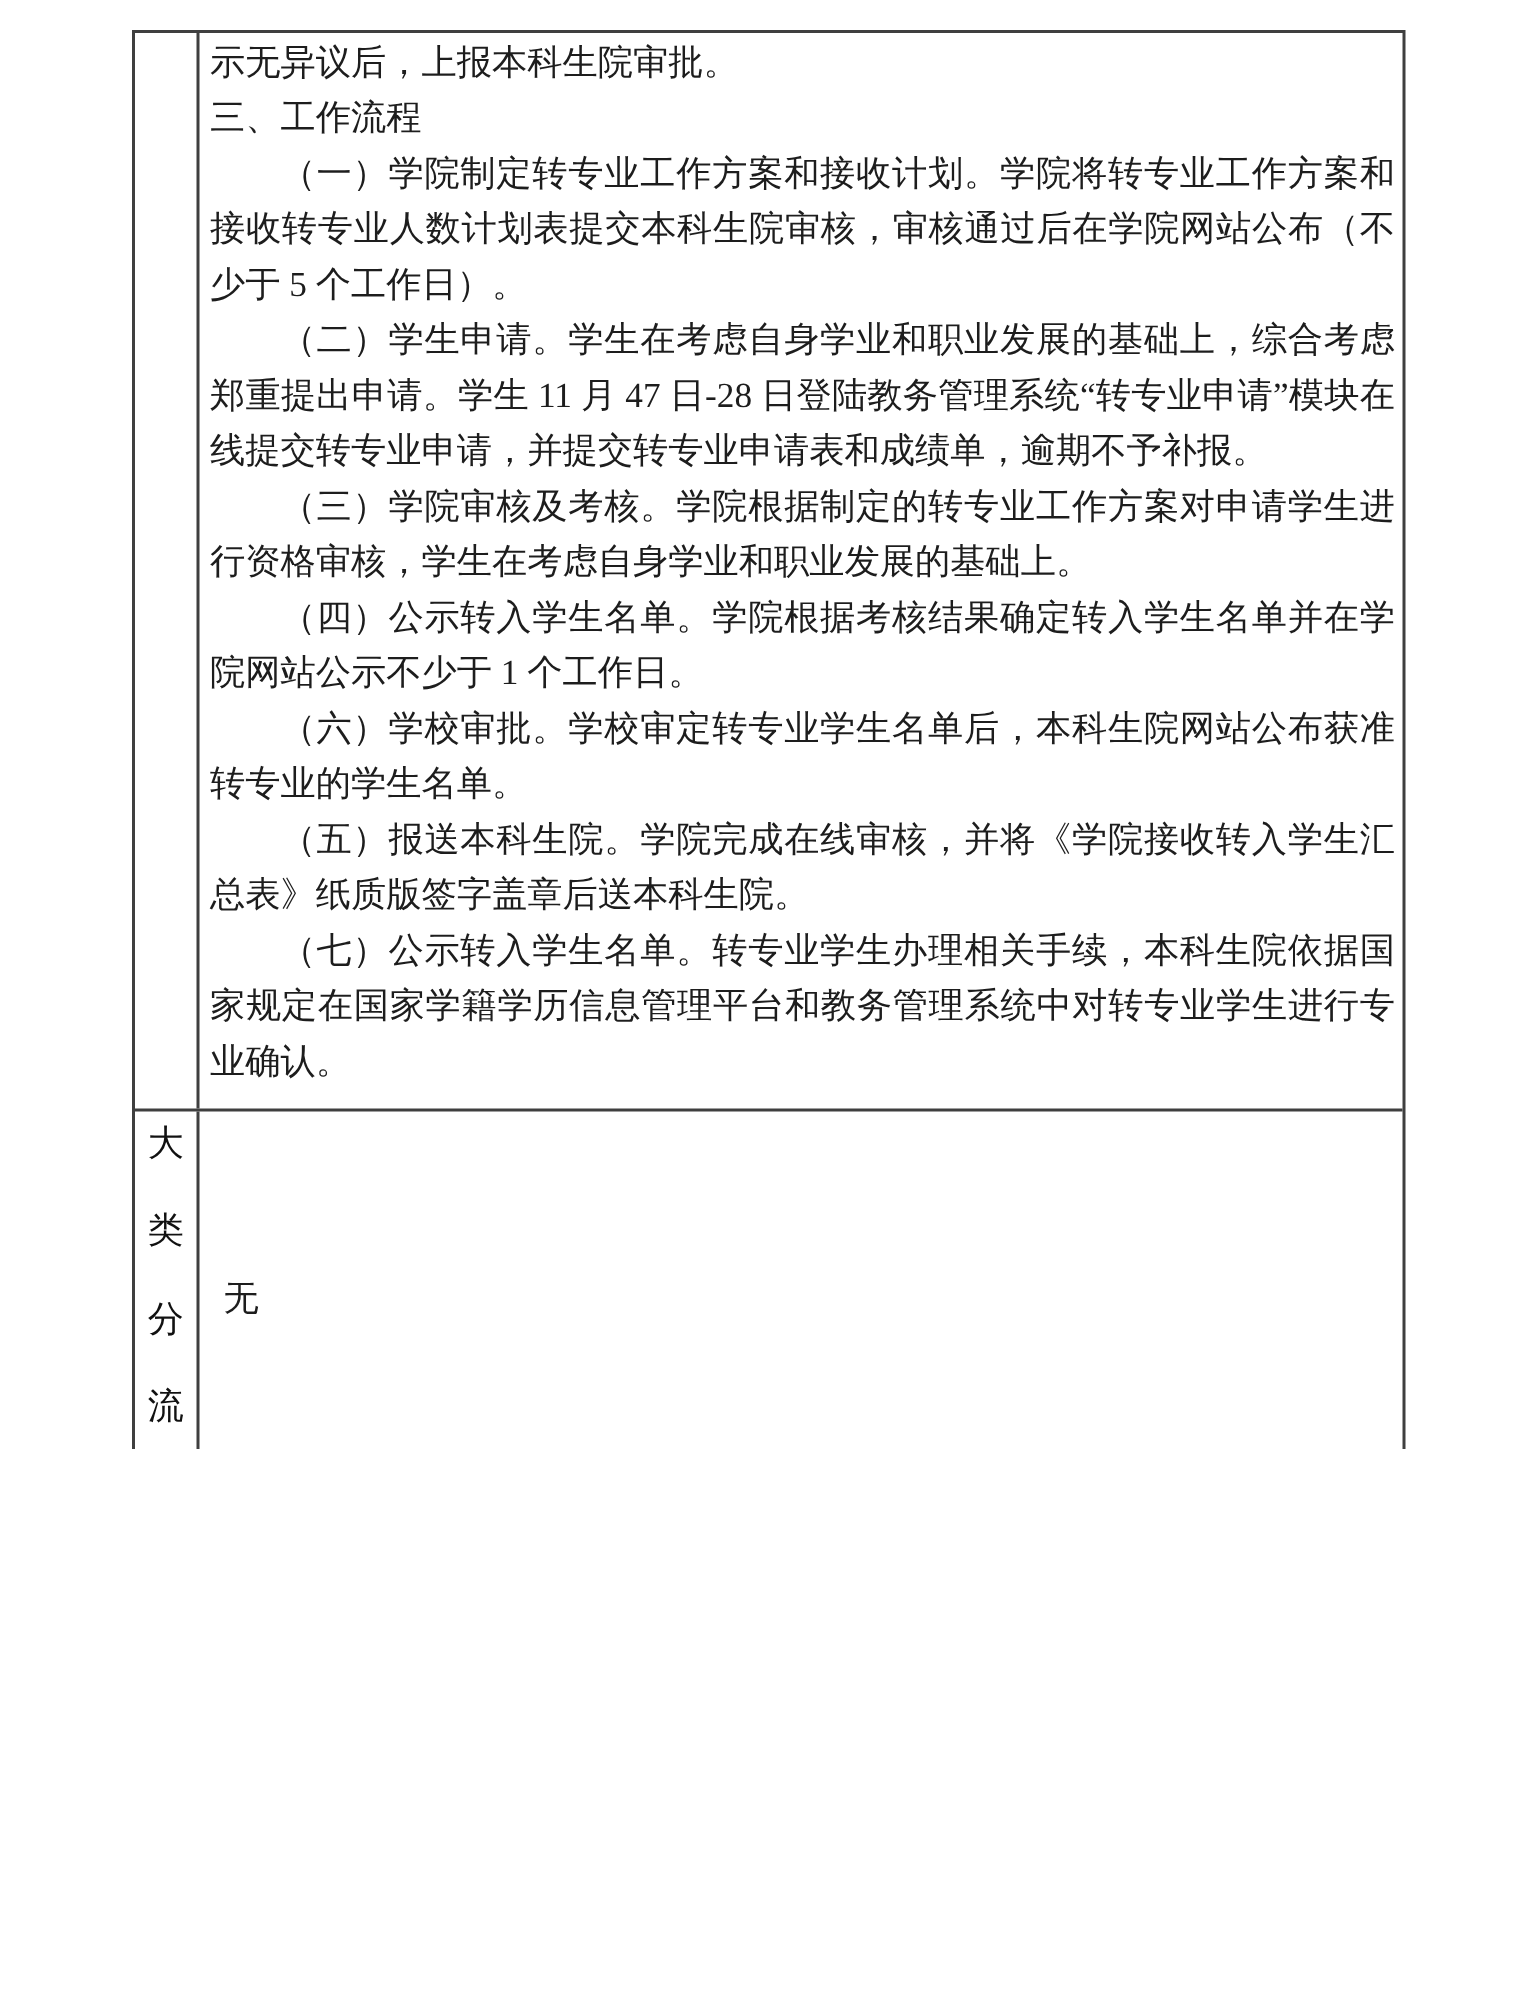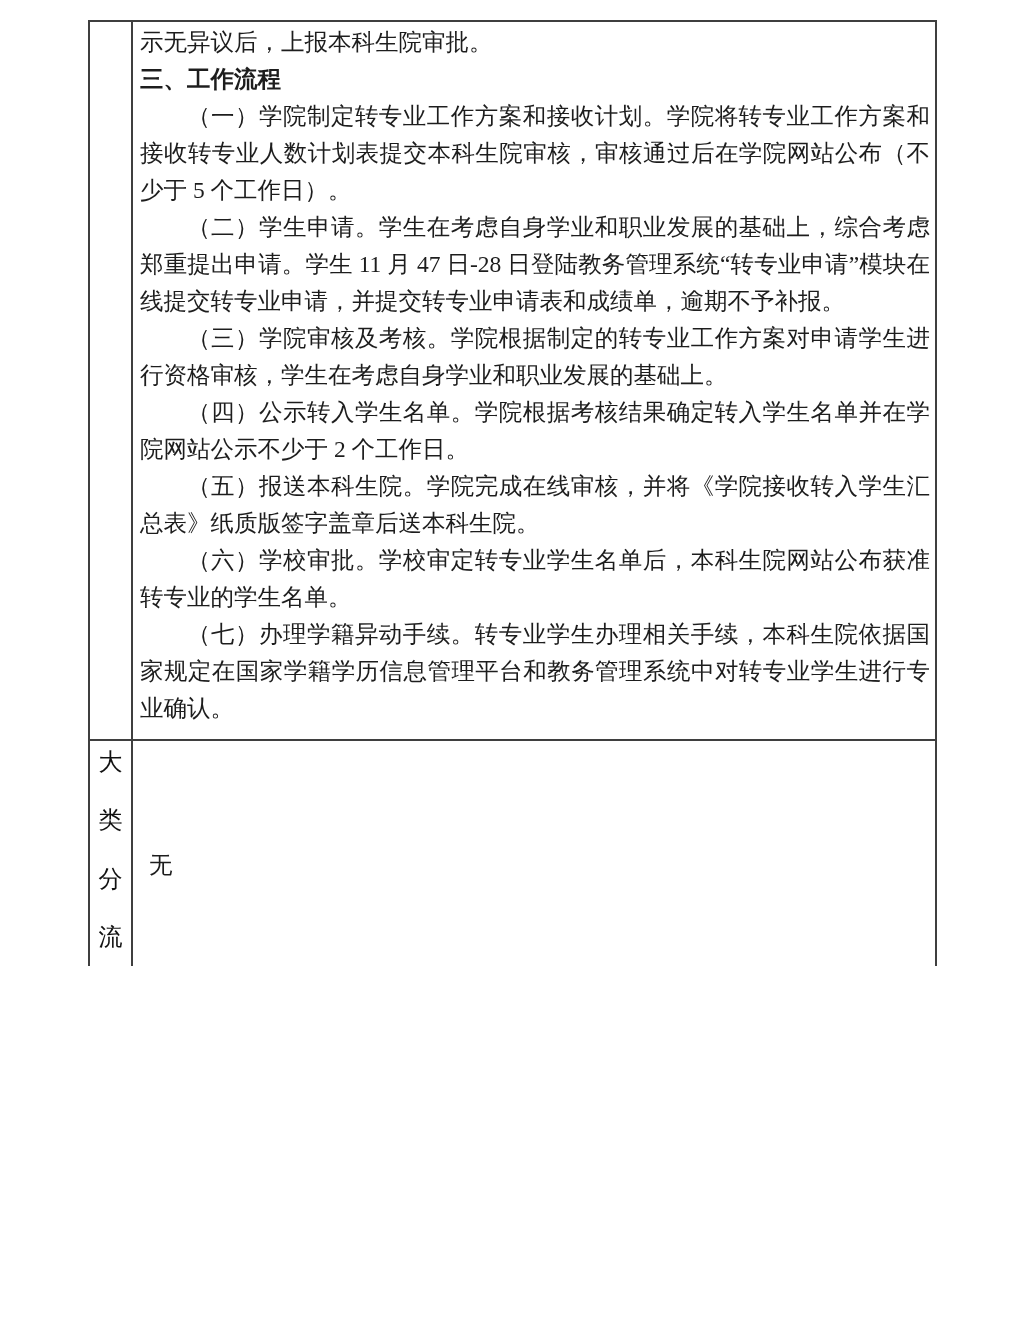--- a/index.html
+++ b/index.html
@@ -55,21 +55,21 @@
   }
   .workflow-content {
     padding: 2px 5px 0 7px;
     font-size: 23.5px;
     line-height: 37px;
     text-align: justify;
     text-justify: inter-ideograph;
   }
   .workflow-content p { margin: 0; }
   .para-indent { text-indent: 2em; }
-  .para-heading { font-weight: bold; }
+  .para-heading { font-weight: normal; }
   .dalei-content {
     display: flex;
     align-items: center;
     padding-left: 16px;
     font-size: 23.5px;
   }
   .beizhu-content { }
 </style>
 </head>
 <body>
@@ -78,24 +78,24 @@
   <div class="doc-table">
 
     <div class="row row-workflow">
       <div class="label-cell"></div>
       <div class="content-cell workflow-content">
         <p>示无异议后，上报本科生院审批。</p>
         <p class="para-heading">三、工作流程</p>
         <p class="para-indent">（一）学院制定转专业工作方案和接收计划。学院将转专业工作方案和接收转专业人数计划表提交本科生院审核，审核通过后在学院网站公布（不少于 5 个工作日）。</p>
         <p class="para-indent">（二）学生申请。学生在考虑自身学业和职业发展的基础上，综合考虑郑重提出申请。学生 11 月 47 日-28 日登陆教务管理系统“转专业申请”模块在线提交转专业申请，并提交转专业申请表和成绩单，逾期不予补报。</p>
         <p class="para-indent">（三）学院审核及考核。学院根据制定的转专业工作方案对申请学生进行资格审核，学生在考虑自身学业和职业发展的基础上。</p>
-        <p class="para-indent">（四）公示转入学生名单。学院根据考核结果确定转入学生名单并在学院网站公示不少于 2 个工作日。</p>
+        <p class="para-indent">（四）公示转入学生名单。学院根据考核结果确定转入学生名单并在学院网站公示不少于 1 个工作日。</p>
+        <p class="para-indent">（六）学校审批。学校审定转专业学生名单后，本科生院网站公布获准转专业的学生名单。</p>
         <p class="para-indent">（五）报送本科生院。学院完成在线审核，并将《学院接收转入学生汇总表》纸质版签字盖章后送本科生院。</p>
-        <p class="para-indent">（六）学校审批。学校审定转专业学生名单后，本科生院网站公布获准转专业的学生名单。</p>
-        <p class="para-indent">（七）办理学籍异动手续。转专业学生办理相关手续，本科生院依据国家规定在国家学籍学历信息管理平台和教务管理系统中对转专业学生进行专业确认。</p>
+        <p class="para-indent">（七）公示转入学生名单。转专业学生办理相关手续，本科生院依据国家规定在国家学籍学历信息管理平台和教务管理系统中对转专业学生进行专业确认。</p>
       </div>
     </div>
 
     <div class="row row-dalei">
       <div class="label-cell label-vertical-4">
         <span>大</span>
         <span>类</span>
         <span>分</span>
         <span>流</span>
       </div>

